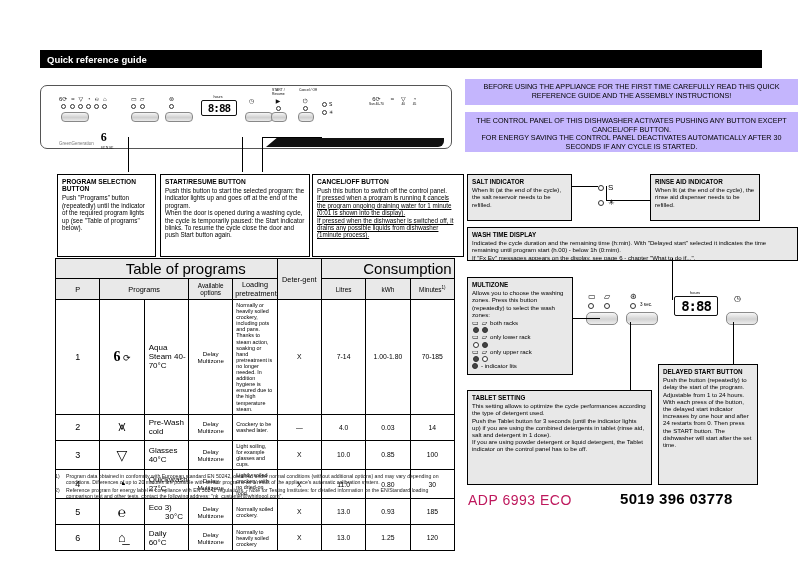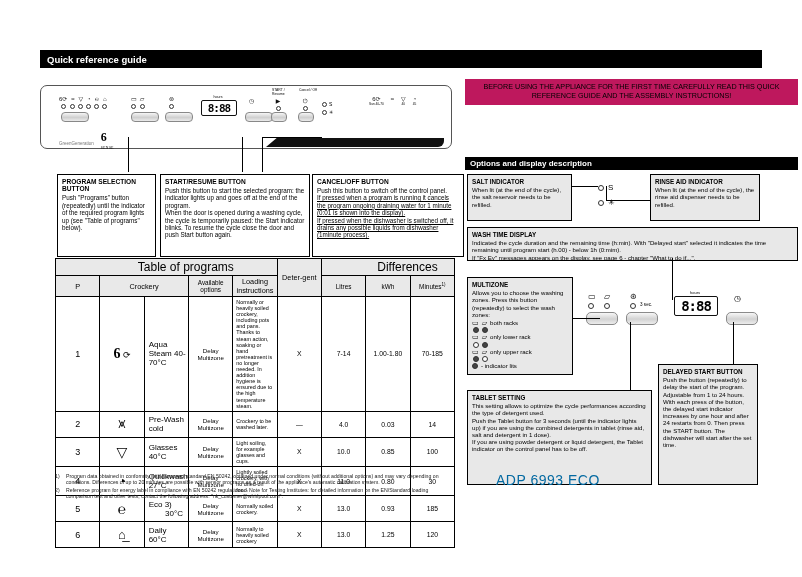--- a/index.html
+++ b/index.html
@@ -48,42 +48,42 @@
   .dbox{position:absolute;border:1.3px solid #000;background:#fff;padding:3px 4px;}
   .dbox h4{margin:0 0 1.5px 0;font-size:6.6px;font-weight:bold;line-height:7.4px;}
   .dbox p{margin:0;font-size:6.3px;line-height:7.4px;}
   .dbox p.u{text-decoration:underline;}
 
   
   #tbl{position:absolute;left:55px;top:258px;width:400px;}
   table{border-collapse:collapse;width:400px;table-layout:fixed;}
   td,th{border:.8px solid #000;padding:1px 2px;font-size:6.4px;vertical-align:middle;}
   th{background:#e9e9e9;font-weight:normal;text-align:center;}
-  .th1{font-size:12px;padding-left:41px;}
+  .th1{font-size:15px;padding-left:41px;}
   .th2{font-size:7.3px;}
   .cP{width:11px;text-align:center;font-size:9px;font-weight:normal;}
   .cIcon{width:48px;text-align:center;}
   .cName{width:96px;font-size:8px;padding-left:4px;}
   .cOpt{width:40px;text-align:center;font-size:6.2px;line-height:7px;}
   .cLoad{width:95px;font-size:5.4px;line-height:6.1px;padding:2px 3px;}
   .cDet{width:22px;text-align:center;font-size:6.8px;}
   .cL{width:21px;text-align:center;font-size:6.8px;}
   .cK{width:26px;text-align:center;font-size:6.8px;}
   .cM{width:27px;text-align:center;font-size:6.8px;}
   .rowh{height:38px;}
   .sup{font-size:4.5px;vertical-align:super;}
   .temp{float:right;padding-right:3px;}
 
   
   #fn{position:absolute;left:55px;top:473px;width:400px;font-size:5.2px;line-height:6.3px;color:#222;}
   #fn .r{display:flex;gap:3px;margin-bottom:1px;}
   #fn .n{width:8px;flex:none;}
 
   
-  .nbox{position:absolute;background:#be185d;padding:4px 6px;box-sizing:border-box;text-align:center;}
+  .nbox{position:absolute;background:#c4b5fd;padding:4px 6px;box-sizing:border-box;text-align:center;}
   .nbox p{margin:0;font-size:7.2px;line-height:8.6px;}
   #optbar{left:465px;top:157px;width:333px;height:13px;padding-left:5px;}
   #optbar .t{font-size:8px;}
   .obox{position:absolute;border:1.1px solid #000;background:#e8e8e8;padding:3px 4px;box-sizing:border-box;}
   .obox h4{margin:0 0 1px 0;font-size:6.3px;font-weight:bold;line-height:7.2px;}
   .obox p{margin:0;font-size:6.1px;line-height:7.2px;}
   .obox ul{margin:1px 0 0 0;padding:0;list-style:none;}
   .obox li{font-size:6.1px;line-height:8.4px;display:flex;align-items:center;gap:3px;}
 
   
@@ -94,21 +94,21 @@
 
   
   #rpanel{position:absolute;left:600px;top:292px;width:196px;height:46px;}
   .rbtn{position:absolute;width:30px;height:11px;border-radius:5px;border:.7px solid #8a8a8a;
         background:linear-gradient(180deg,#f7f7f7,#d2d2d2 55%,#ececec);}
   #rlcd{position:absolute;width:42px;height:18px;border:1.1px solid #111;border-radius:2px;background:#fff;
         display:flex;align-items:center;justify-content:center;font-family:"DejaVu Sans Mono",monospace;
         font-weight:bold;font-size:14px;letter-spacing:-1px;}
 
   
-  #model{position:absolute;left:468px;top:472px;font-size:14px;color:#0369a1;letter-spacing:.5px;margin-left:28px;}
+  #model{position:absolute;left:468px;top:492px;font-size:14px;color:#be185d;letter-spacing:.5px;}
   #code{position:absolute;left:620px;top:490px;font-size:15px;font-weight:bold;letter-spacing:.3px;}
   #botbar{left:40px;top:518px;width:722px;height:16px;padding-left:7px;font-size:8.3px;}
   #pg{position:absolute;right:10px;top:520px;color:#fff;font-size:7px;font-weight:bold;}
 </style>
 </head>
 <body>
 
 <div class="page">
 
   <div class="blk bar" id="topbar">
@@ -246,36 +246,40 @@
   <div class="dbox" id="cb3" style="left:312px;top:174px;width:142px;height:75px;">
     <h4>CANCEL/OFF BUTTON</h4>
     <p>Push this button to switch off the control panel.</p>
     <p class="u">If pressed when a program is running it cancels the program ongoing draining water for 1 minute (0:01 is shown into the display).</p>
     <p class="u">If pressed when the dishwasher is switched off, it drains any possible liquids from dishwasher (1minute process).</p>
   </div>
 
   <div class="nbox" style="left:465px;top:79px;width:333px;height:26px;">
     <p>BEFORE USING THE APPLIANCE FOR THE FIRST TIME CAREFULLY READ THIS QUICK REFERENCE GUIDE AND THE ASSEMBLY INSTRUCTIONS!</p>
   </div>
+  <div class="nbox" style="left:465px;top:112px;width:333px;height:40px;padding-top:5px;">
+    <p style="white-space:pre-line">THE CONTROL PANEL OF THIS DISHWASHER ACTIVATES PUSHING ANY BUTTON EXCEPT CANCEL/OFF BUTTON.
+FOR ENERGY SAVING THE CONTROL PANEL DEACTIVATES AUTOMATICALLY AFTER 30 SECONDS IF ANY CYCLE IS STARTED.</p>
+  </div>
 
   <div id="tbl">
     <table>
       <tbody>
           <tr>
         <th colspan="5" class="th1">Table of programs</th>
         <th rowspan="2" class="th2">
           <span style="white-space:pre-line">Deter-gent</span>
         </th>
-        <th colspan="3" class="th1">Differences</th>
+        <th colspan="3" class="th1">Consumption</th>
       </tr>
       <tr>
         <th class="th2">P</th>
-        <th class="th2" colspan="2">Crockery</th>
+        <th class="th2" colspan="2">Programs</th>
         <th class="th2" style="font-size:6.4px;">Available options</th>
-        <th class="th2">Loading instructions</th>
+        <th class="th2">Loading pretreatment</th>
         <th class="th2" style="font-size:6.4px;">Litres</th>
         <th class="th2" style="font-size:6.4px;">kWh</th>
         <th class="th2" style="font-size:6.4px;">
           <span>Minutes</span><span class="sup">1)</span>
         </th>
       </tr>
 
       <tr class="rowh">
         <td class="cP">1</td>
         <td class="cIcon">
@@ -365,23 +369,20 @@
     <div class="r">
         <span class="n">1)</span>
         <span>Program data obtained in conformity with European standard EN 50242, obtained under normal conditions (without additional options) and may vary depending on conditions. Differences of up to 20 minutes are possible with sensor programs as a result of the appliance's automatic calibration system.</span>
       </div>
     <div class="r">
         <span class="n">2)</span>
         <span>Reference program for energy label in compliance with EN 50242 regulations. - Note for Testing Institutes: for detailed information on the EN/Standard loading comparison test and other tests, contact the following address: "nk_customer@whirlpool.com".</span>
       </div>
   </div>
 
-  <div class="blk bar" id="optbar">
-    <span class="t">Options and display description</span>
-  </div>
 
   <div class="obox" style="left:467px;top:174px;width:105px;height:47px;">
     <h4>SALT INDICATOR</h4>
     <p>When lit (at the end of the cycle), the salt reservoir needs to be refilled.</p>
   </div>
   <div class="obox" style="left:650px;top:174px;width:110px;height:47px;">
     <h4>RINSE AID INDICATOR</h4>
     <p>When lit (at the end of the cycle), the rinse aid dispenser needs to be refilled.</p>
   </div>
 
@@ -471,15 +472,16 @@
 Push the Tablet button for 3 seconds (until the indicator lights up) if you are using the combined detergents in tablet (rinse aid, salt and detergent in 1 dose).
 If you are using powder detergent or liquid detergent, the Tablet indicator on the control panel has to be off.</p>
   </div>
 
   <div class="obox" style="left:658px;top:364px;width:100px;height:121px;">
     <h4>DELAYED START BUTTON</h4>
     <p>Push the button (repeatedly) to delay the start of the program. Adjustable from 1 to 24 hours. With each press of the button, the delayed start indicator increases by one hour and after 24 restarts from 0. Then press the START button. The dishwasher will start after the set time.</p>
   </div>
 
   <div id="model">ADP 6993 ECO</div>
+  <div id="code">5019 396 03778</div>
   <div id="pg">GB -1-</div>
 
 </div>
 
 </body></html>

